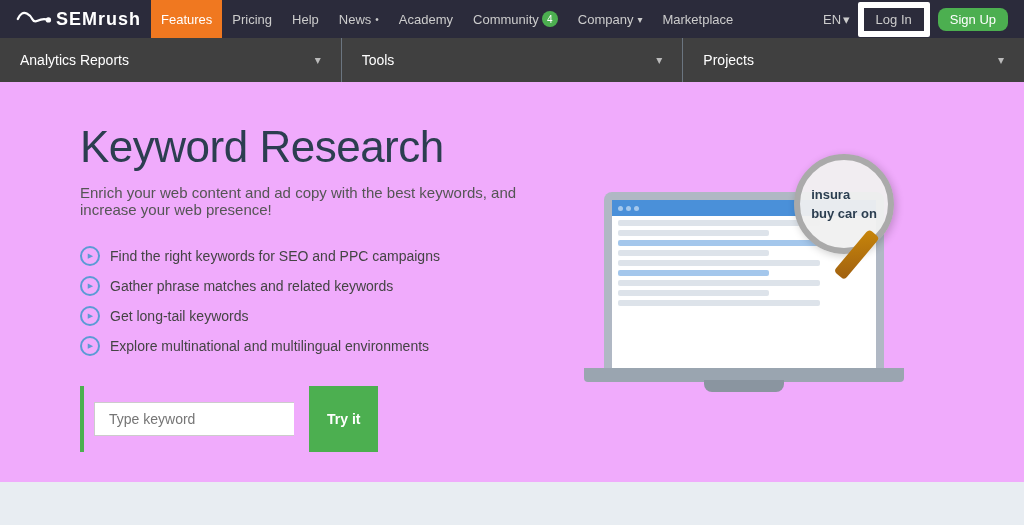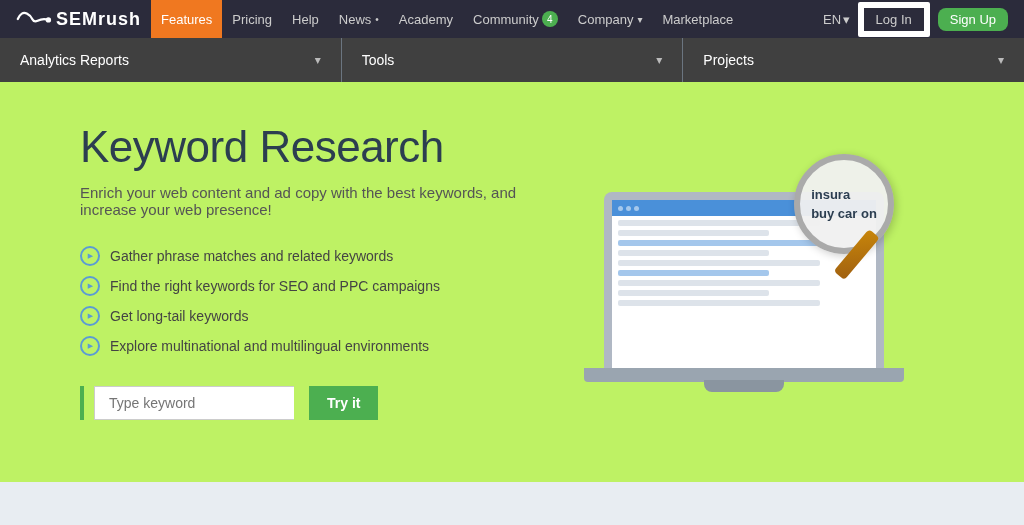--- a/index.html
+++ b/index.html
@@ -102,21 +102,21 @@
       cursor: pointer;
       border-right: 1px solid #6b7580;
       min-width: 240px;
       flex: 1;
     }
     .submenu-item:last-child { border-right: none; }
     .submenu-chevron { font-size: 12px; color: #bbb; }
 
     
     .hero {
-      background: #bef264;
+      background: #f0abfc;
       padding: 40px 80px 30px 80px;
       display: flex;
       align-items: flex-start;
       justify-content: space-between;
       min-height: 400px;
     }
     .hero-content { flex: 1; max-width: 480px; }
     .hero-title {
       font-size: 44px;
       font-weight: 300;
@@ -167,21 +167,21 @@
       padding: 8px 14px;
       font-size: 14px;
       width: 200px;
       outline: none;
       color: #999;
     }
     .try-it-btn {
       background: #4caf50;
       border: none;
       color: white;
-      padding: 9px 18px;
+      padding: 25px 18px;
       font-size: 14px;
       cursor: pointer;
       font-weight: bold;
     }
 
     
     .hero-image {
       flex-shrink: 0;
       width: 360px;
       height: 260px;
@@ -363,25 +363,25 @@
   </div>
 </div>
 
 <section class="hero">
   <div class="hero-content">
     <h1 class="hero-title">Keyword Research</h1>
     <p class="hero-subtitle">Enrich your web content and ad copy with the best keywords, and increase your web presence!</p>
     <ul class="feature-list">
       <li class="feature-item">
         <span class="feature-icon"></span>
-        <span>Gather phrase matches and related keywords</span>
+        <span>Find the right keywords for SEO and PPC campaigns</span>
       </li>
       <li class="feature-item">
         <span class="feature-icon"></span>
-        <span>Find the right keywords for SEO and PPC campaigns</span>
+        <span>Gather phrase matches and related keywords</span>
       </li>
       <li class="feature-item">
         <span class="feature-icon"></span>
         <span>Get long-tail keywords</span>
       </li>
       <li class="feature-item">
         <span class="feature-icon"></span>
         <span>Explore multinational and multilingual environments</span>
       </li>
     </ul>

